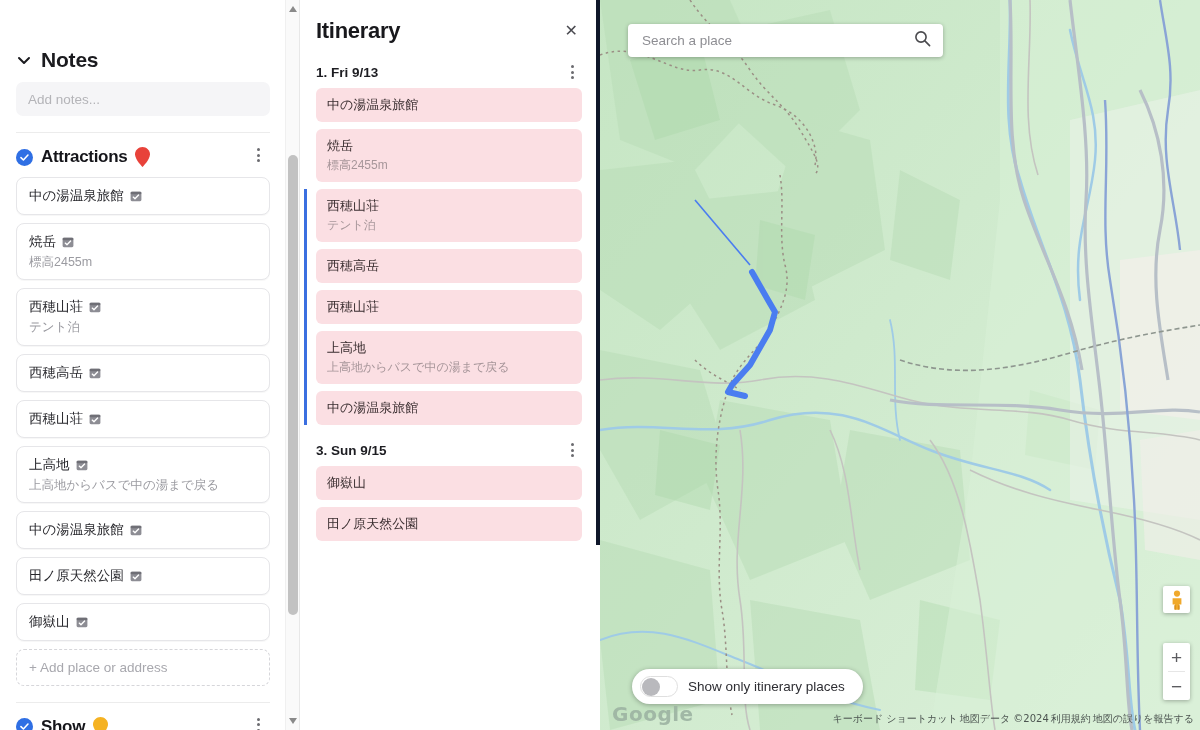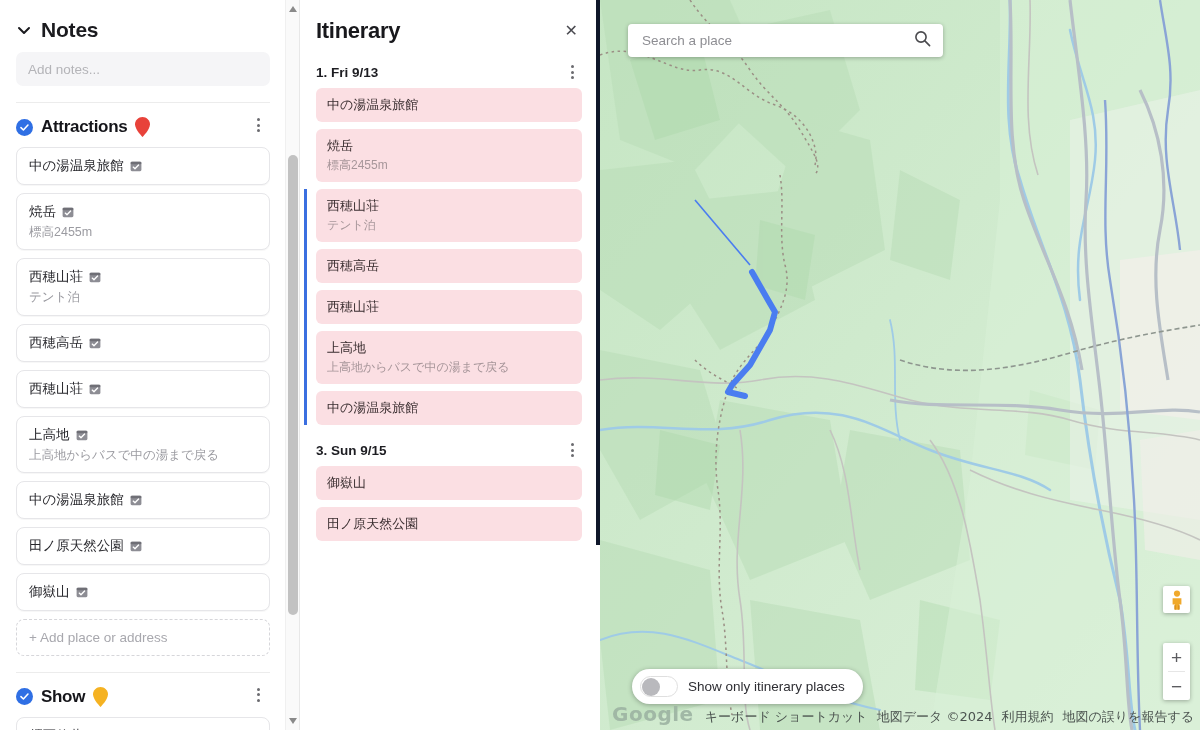--- a/index.html
+++ b/index.html
@@ -17,20 +17,21 @@
     width: 300px; height: 730px;
     background: #ffffff;
     position: relative;
     overflow: hidden;
     border-right: 1px solid #e8e8e8;
   }
   #sidebar-inner { width: 286px; height: 730px; padding: 0 14px 0 12px; position: relative; }
   .notes-head {
     display: flex; align-items: center; gap: 9px;
     padding: 18px 2px 6px 4px;
+    margin-top: 30px;
   }
   .chev {
     width: 16px; height: 16px; flex: none; display: block;
   }
   .notes-title {
     font-size: 21px; font-weight: bold; color: #1b1b1f; letter-spacing: -0.2px;
   }
   .notes-box {
     margin: 4px 2px 0 4px;
     height: 34px;
@@ -175,22 +176,22 @@
   #toggle-label { font-size: 13.5px; color: #2e2e33; }
 
   #gmark {
     position: absolute; left: 12px; bottom: 4px;
     font-size: 20px; font-weight: bold; color: #9fb6a4;
     letter-spacing: 0.5px; font-family: "DejaVu Sans", sans-serif;
     opacity: 0.95;
   }
   #attrib {
     position: absolute; right: 6px; bottom: 4px;
-    display: flex; align-items: center; gap: 9px;
-    font-size: 13px; color: #4c5450;
+    display: flex; align-items: center; gap: 2px;
+    font-size: 10px; color: #4c5450;
     font-family: "DejaVu Sans", sans-serif;
   }
   #attrib span { white-space: nowrap; }
 
   #pegman {
     position: absolute; right: 10px; top: 586px;
     width: 27px; height: 27px; background: #fff; border-radius: 2px;
     box-shadow: 0 1px 4px rgba(0,0,0,0.3);
     display: flex; align-items: center; justify-content: center;
   }

